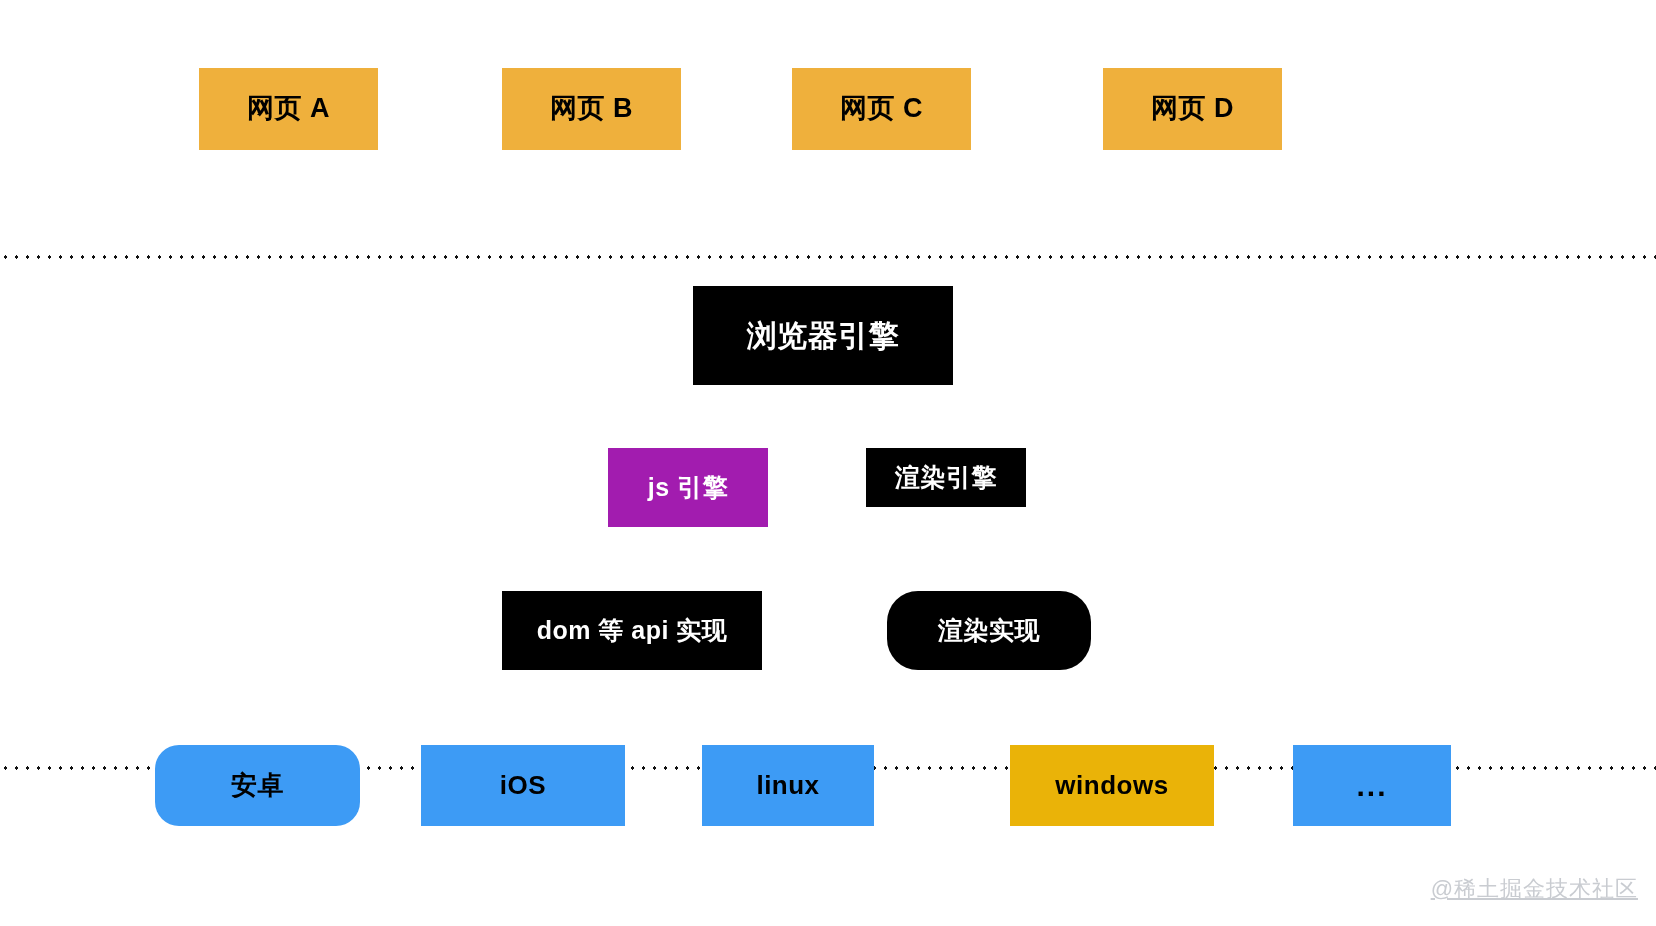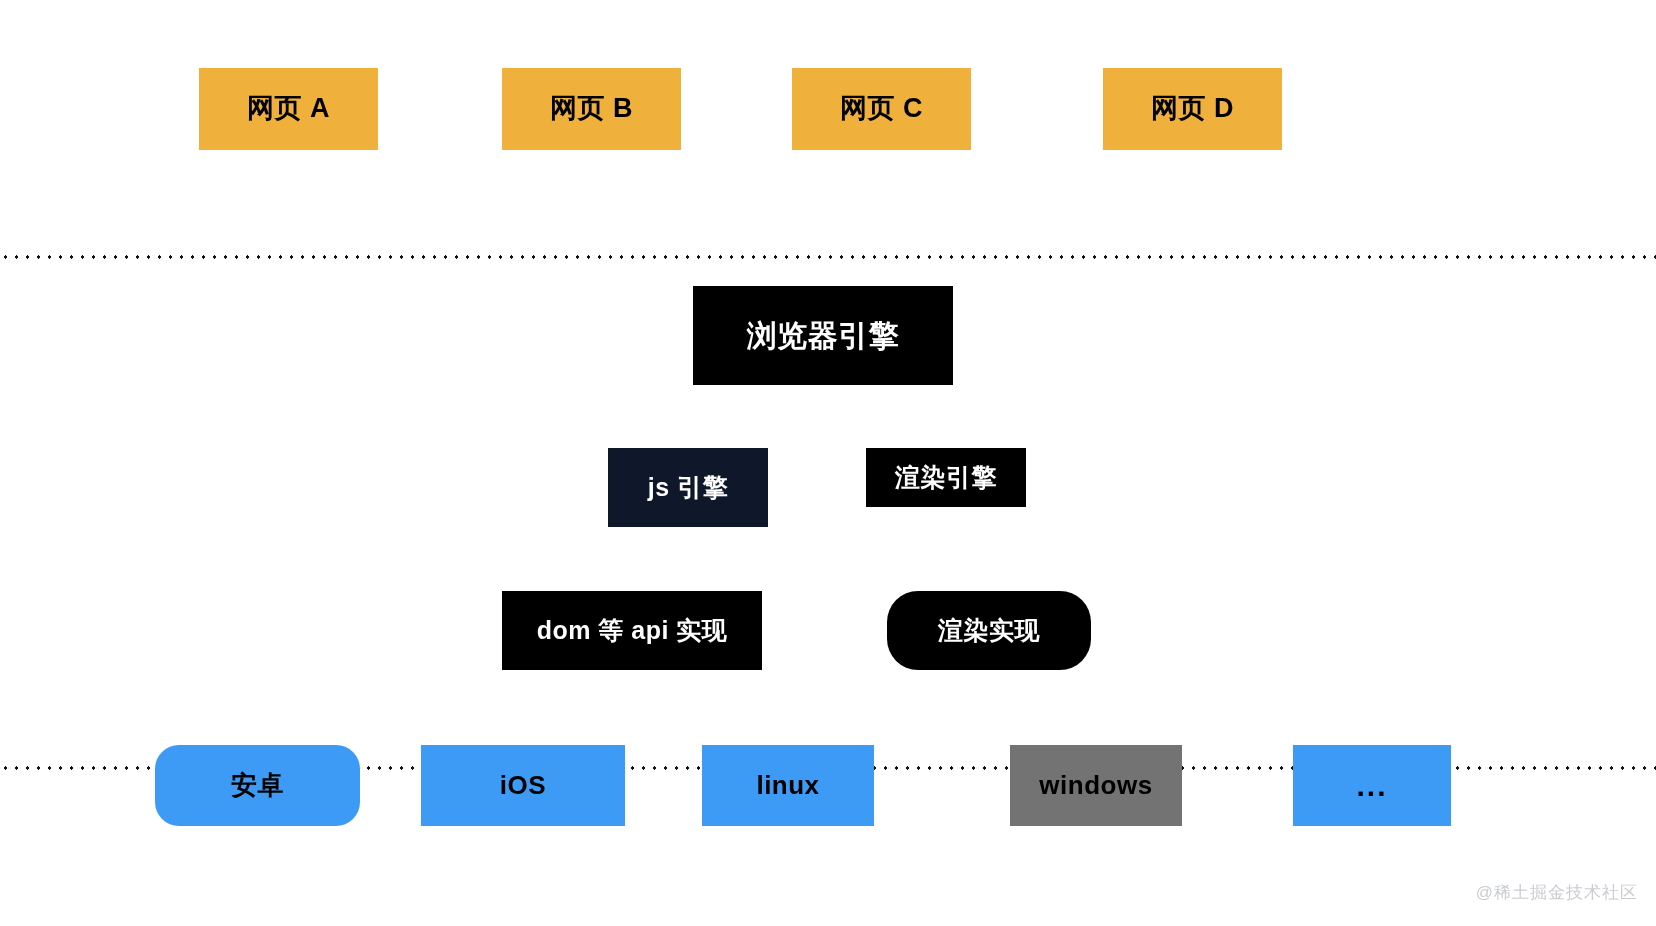--- a/index.html
+++ b/index.html
@@ -74,24 +74,25 @@
     background-size: 11px 4px;
     background-repeat: repeat-x;
     background-position: 0 center;
   }
 
   
   .watermark {
     position: absolute;
     right: 18px;
     bottom: 22px;
-    font-size: 17px;
+    font-size: 22px;
     color: #c9ccd1;
     letter-spacing: 1px;
     white-space: nowrap;
+    text-decoration: underline;
   }
 </style>
 </head>
 <body>
 
 <div id="canvas" style="background: rgb(255, 255, 255);">
 
   <div class="node page-node" style="left: 199px; top: 68px; width: 179px; height: 82px; background: rgb(239, 176, 60);">
     <span>网页 A</span>
   </div>
@@ -104,21 +105,21 @@
   <div class="node page-node" style="left: 1103px; top: 68px; width: 179px; height: 82px; background: rgb(239, 176, 60);">
     <span>网页 D</span>
   </div>
 
   <div class="divider" style="top: 255px;"></div>
 
   <div class="node engine-node engine-lg" style="left: 693px; top: 286px; width: 260px; height: 99px; background: rgb(0, 0, 0); color: rgb(255, 255, 255);">
     <span>浏览器引擎</span>
   </div>
 
-  <div class="node engine-node engine-md" style="left: 608px; top: 448px; width: 160px; height: 79px; background: #0f172a; color: rgb(255, 255, 255);">
+  <div class="node engine-node engine-md" style="left: 608px; top: 448px; width: 160px; height: 79px; background: #a21caf; color: rgb(255, 255, 255);">
     <span>js 引擎</span>
   </div>
   <div class="node engine-node engine-md" style="left: 866px; top: 448px; width: 160px; height: 59px; background: rgb(0, 0, 0); color: rgb(255, 255, 255);">
     <span>渲染引擎</span>
   </div>
 
   <div class="node engine-node engine-md" style="left: 502px; top: 591px; width: 260px; height: 79px; background: rgb(0, 0, 0); color: rgb(255, 255, 255);">
     <span>dom 等 api 实现</span>
   </div>
   <div class="node engine-node engine-md" style="left: 887px; top: 591px; width: 204px; height: 79px; background: rgb(0, 0, 0); color: rgb(255, 255, 255); border-radius: 31px;">
@@ -129,21 +130,21 @@
 
   <div class="node os-node" style="left: 155px; top: 745px; width: 205px; height: 81px; background: rgb(61, 155, 245); border-radius: 24px;">
     <span>安卓</span>
   </div>
   <div class="node os-node" style="left: 421px; top: 745px; width: 204px; height: 81px; background: rgb(61, 155, 245);">
     <span>iOS</span>
   </div>
   <div class="node os-node" style="left: 702px; top: 745px; width: 172px; height: 81px; background: rgb(61, 155, 245);">
     <span>linux</span>
   </div>
-  <div class="node os-node" style="left: 1010px; top: 745px; width: 172px; height: 81px; background: #737373;">
+  <div class="node os-node" style="left: 1010px; top: 745px; width: 204px; height: 81px; background: #eab308;">
     <span>windows</span>
   </div>
   <div class="node os-node ellipsis" style="left: 1293px; top: 745px; width: 158px; height: 81px; background: rgb(61, 155, 245);">
     <span>...</span>
   </div>
 
   <div class="watermark" style="color: rgb(201, 204, 209);">@稀土掘金技术社区</div>
 
 </div>
 

